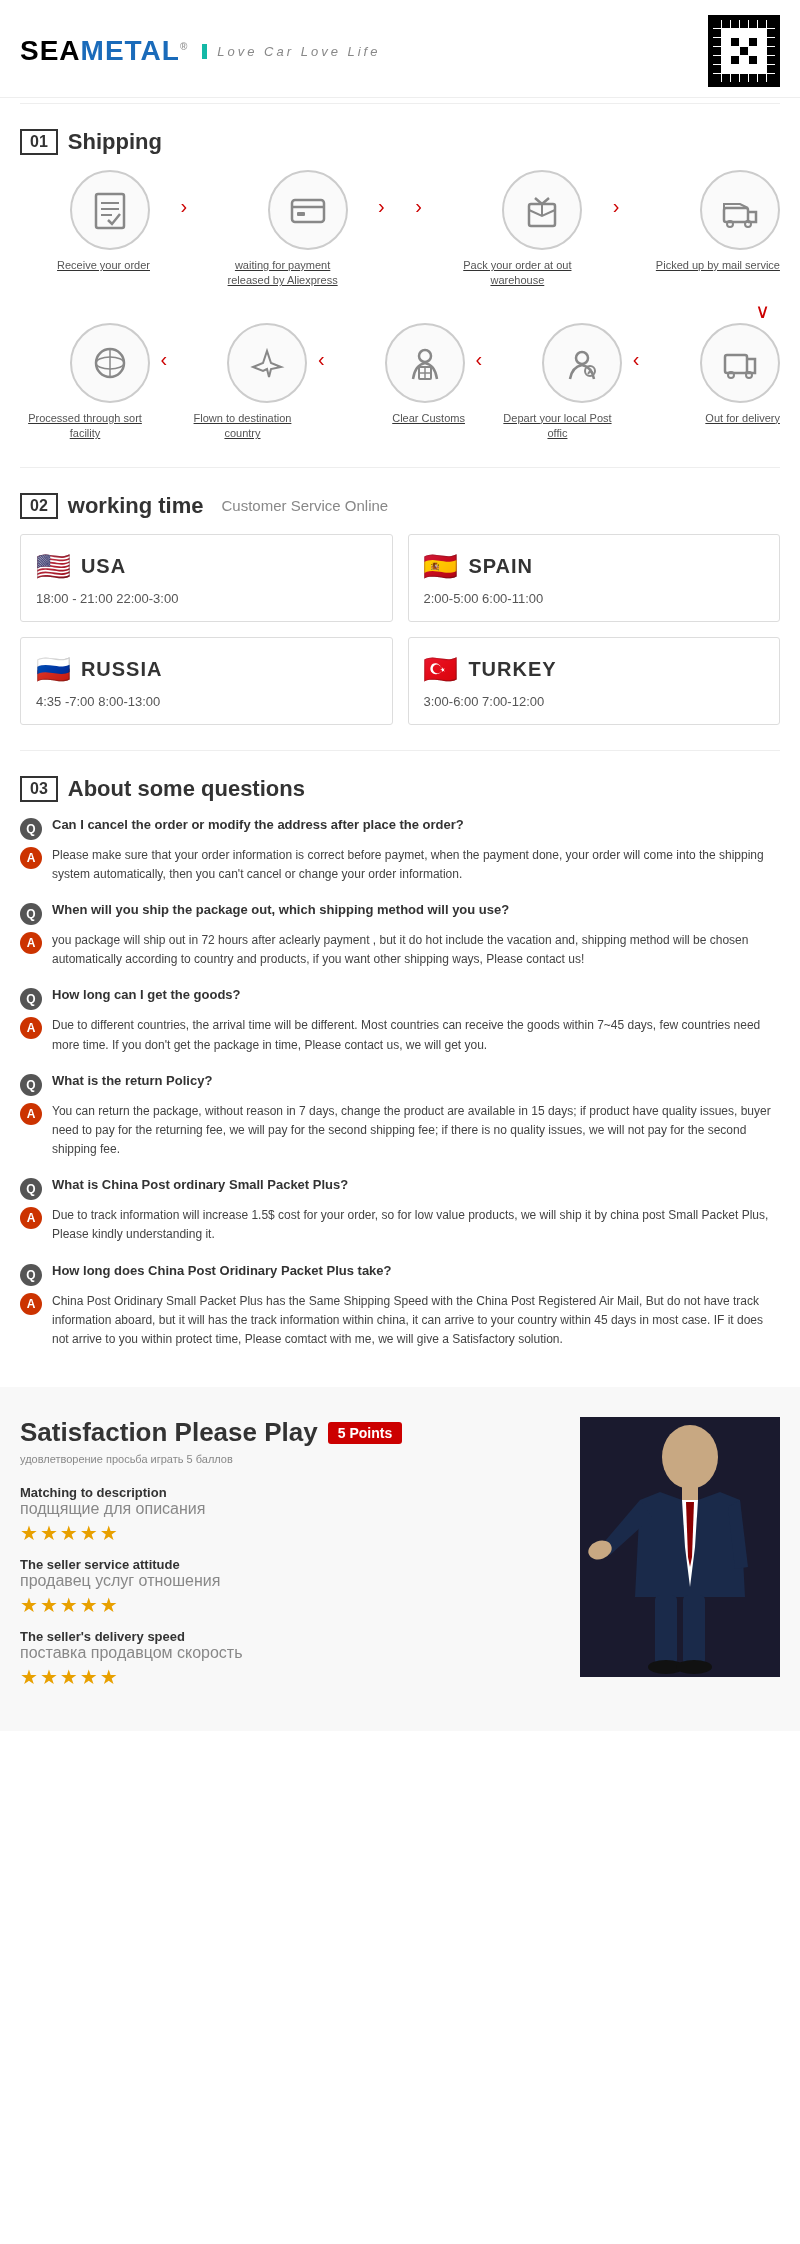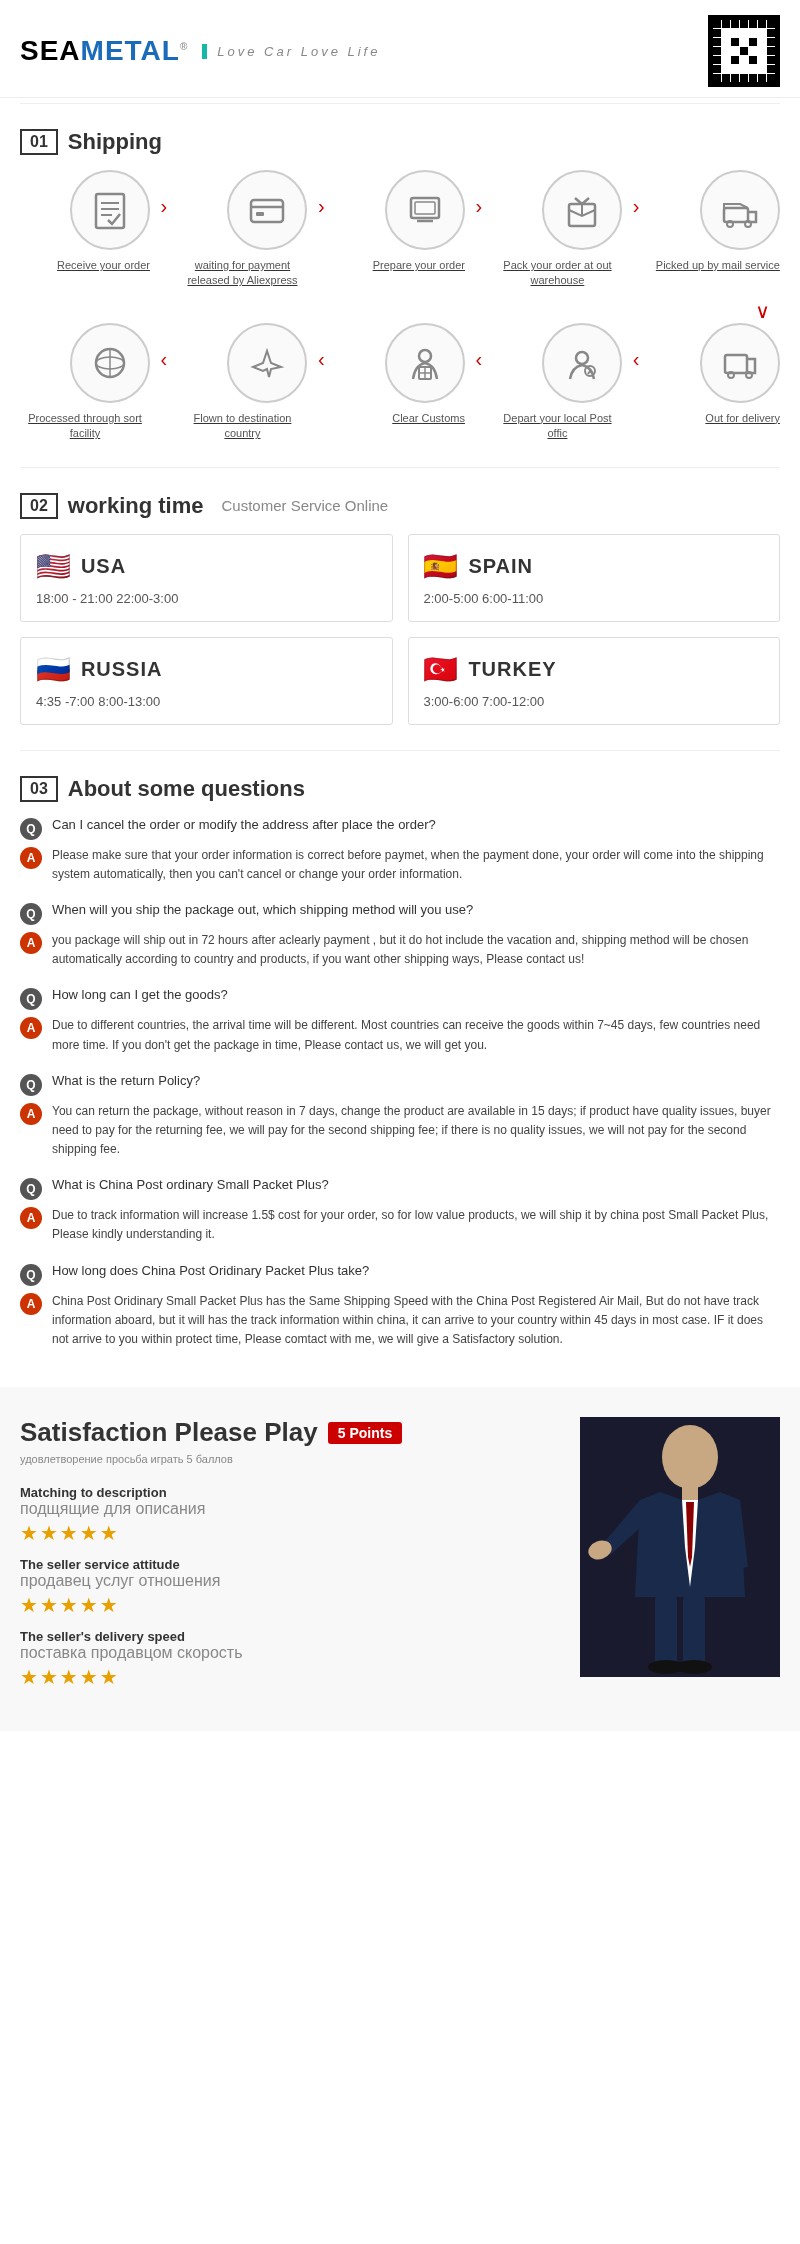--- a/index.html
+++ b/index.html
@@ -38,21 +38,21 @@
     .country-flag { font-size: 28px; }
     .country-name { font-size: 20px; font-weight: bold; letter-spacing: 1px; }
     .country-times { font-size: 13px; color: #555; }
 
     
     .faq-section { padding: 0 20px 20px; }
     .faq-item { margin-bottom: 18px; }
     .faq-q { display: flex; align-items: flex-start; gap: 10px; margin-bottom: 6px; }
     .faq-q-badge { width: 22px; height: 22px; background: #555; color: #fff; border-radius: 50%; display: flex; align-items: center; justify-content: center; font-size: 12px; font-weight: bold; flex-shrink: 0; margin-top: 1px; }
     .faq-a-badge { width: 22px; height: 22px; background: #cc3300; color: #fff; border-radius: 50%; display: flex; align-items: center; justify-content: center; font-size: 12px; font-weight: bold; flex-shrink: 0; margin-top: 1px; }
-    .faq-q-text { font-size: 13px; font-weight: normal; }
+    .faq-q-text { font-size: 13px; font-weight: bold; }
     .faq-a { display: flex; align-items: flex-start; gap: 10px; }
     .faq-a-text { font-size: 12px; color: #444; line-height: 1.6; }
 
     
     .satisfaction-section { background: #f8f8f8; padding: 30px 20px; display: flex; justify-content: space-between; align-items: flex-start; gap: 42px; }
     .satisfaction-left { flex: 1; }
     .satisfaction-title { font-size: 26px; font-weight: bold; display: flex; align-items: center; gap: 10px; margin-bottom: 5px; }
     .points-badge { background: #cc0000; color: #fff; padding: 3px 10px; font-size: 14px; font-weight: bold; border-radius: 3px; }
     .satisfaction-subtitle { font-size: 11px; color: #888; margin-bottom: 20px; }
     .rating-item { margin-bottom: 12px; }
@@ -156,30 +156,20 @@
       <div class="step-circle">
         <svg width="40" height="40" viewBox="0 0 40 40" fill="none">
             <rect x="4" y="10" width="32" height="22" rx="3" stroke="#888" stroke-width="2.5" fill="none"></rect>
             <line x1="4" y1="17" x2="36" y2="17" stroke="#888" stroke-width="2.5"></line>
             <rect x="9" y="22" width="8" height="4" rx="1" fill="#888"></rect>
           </svg>
       </div>
       <div class="step-label">waiting for payment released by Aliexpress</div>
     </div>
     <div class="arrow">›</div>
-    <div class="step">
-      <div class="step-circle">
-        <svg width="40" height="40" viewBox="0 0 40 40" fill="none">
-            <rect x="6" y="8" width="28" height="20" rx="2" stroke="#888" stroke-width="2.5" fill="none"></rect>
-            <rect x="10" y="12" width="20" height="12" rx="1" stroke="#888" stroke-width="1.5" fill="none"></rect>
-            <line x1="12" y1="31" x2="28" y2="31" stroke="#888" stroke-width="2.5"></line>
-          </svg>
-      </div>
-      <div class="step-label">Prepare your order</div>
-    </div>
     <div class="arrow">›</div>
     <div class="step">
       <div class="step-circle">
         <svg width="40" height="40" viewBox="0 0 40 40" fill="none">
             <rect x="7" y="14" width="26" height="22" rx="2" stroke="#888" stroke-width="2.5" fill="none"></rect>
             <polyline points="7,20 20,26 33,20" stroke="#888" stroke-width="2" fill="none"></polyline>
             <polyline points="13,8 20,14 27,8" stroke="#888" stroke-width="2.5" fill="none"></polyline>
             <line x1="20" y1="14" x2="20" y2="26" stroke="#888" stroke-width="2"></line>
           </svg>
       </div>

